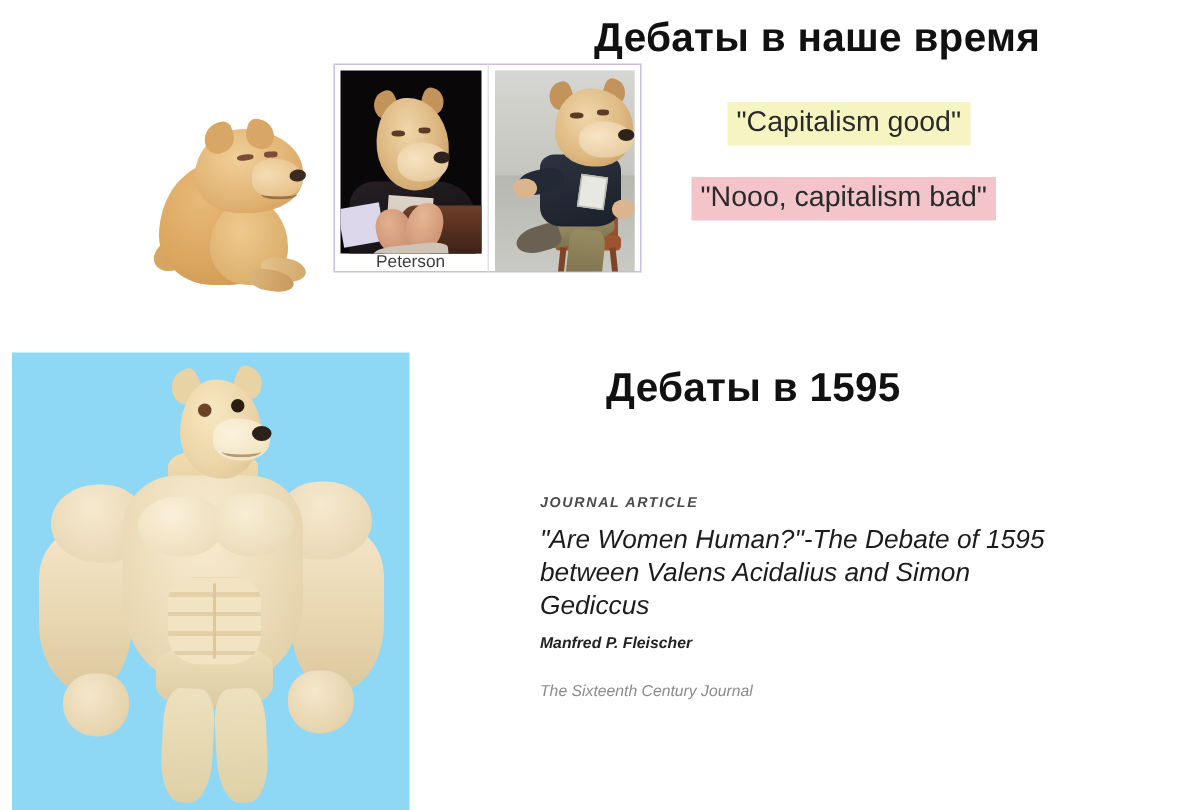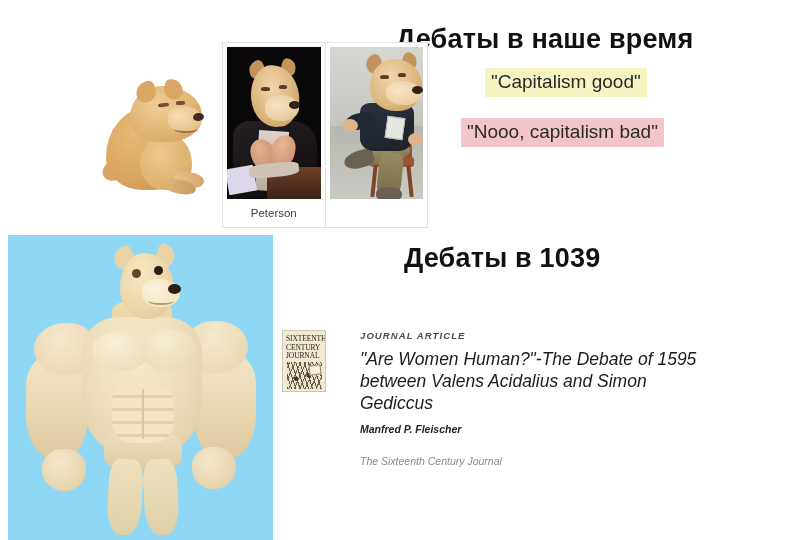--- a/index.html
+++ b/index.html
@@ -16,21 +16,21 @@
   .stage { position: absolute; inset: 0; }
 
   
   .panel-title {
     position: absolute;
     font-weight: bold;
     color: #111111;
     white-space: nowrap;
     letter-spacing: .2px;
   }
-  #title-modern { left: 396px; top: 24px; font-size: 27px; }
+  #title-modern { left: 396px; top: 10px; font-size: 27px; }
   #title-1595  { left: 404px; top: 243px; font-size: 27px; }
 
   
   .cheems {
     position: absolute; left: 100px; top: 76px;
     width: 108px; height: 120px;
   }
   .cheems .body {
     position: absolute; left: 6px; top: 32px;
     width: 78px; height: 82px;
@@ -111,21 +111,21 @@
     position: absolute; left: 2px; top: 84px;
     width: 26px; height: 20px;
     background: #d7a564;
     border-radius: 60% 40% 50% 50%;
     transform: rotate(-20deg);
   }
 
   
   .imggrid {
     position: absolute; left: 222px; top: 42px;
-    width: 206px; height: 186px;
+    width: 206px; height: 140px;
     display: flex;
     background: #4c1d95;
     border: 1px solid #e2e2e2;
   }
   .grid-cell {
     flex: 1 1 0;
     display: flex; flex-direction: column;
     border-right: 1px solid #e2e2e2;
     background: #ffffff;
   }
@@ -566,21 +566,21 @@
         <div class="zz-eye1"></div>
         <div class="zz-eye2"></div>
         <div class="zz-nose"></div>
       </div>
     </div>
   </div>
 
   <div class="speech" id="speech-good">"Capitalism good"</div>
   <div class="speech" id="speech-bad">"Nooo, capitalism bad"</div>
 
-  <div class="panel-title" id="title-1595">Дебаты в 1039</div>
+  <div class="panel-title" id="title-1595">Дебаты в 1595</div>
 
   <div class="buff-panel">
     <div class="buff">
       <div class="b-arm-l"></div>
       <div class="b-arm-r"></div>
       <div class="b-shoulder-l"></div>
       <div class="b-shoulder-r"></div>
       <div class="b-fist-l"></div>
       <div class="b-fist-r"></div>
       <div class="b-neck"></div>
@@ -596,25 +596,20 @@
       <div class="b-head"></div>
       <div class="b-muzzle"></div>
       <div class="b-eye-l"></div>
       <div class="b-eye-r"></div>
       <div class="b-mouth"></div>
       <div class="b-nose"></div>
     </div>
   </div>
 
   <div class="article">
-    <div class="article-thumb">
-      <div class="thumb-title">Sixteenth Century Journal</div>
-      <div class="thumb-art"></div>
-      <div class="thumb-flag"></div>
-    </div>
     <div class="article-body">
       <div class="kicker">JOURNAL ARTICLE</div>
       <div class="art-title">"Are Women Human?"-The Debate of 1595 between Valens Acidalius and Simon Gediccus</div>
       <div class="art-author">Manfred P. Fleischer</div>
       <div class="art-journal">The Sixteenth Century Journal</div>
     </div>
   </div>
 
 </div>
 

